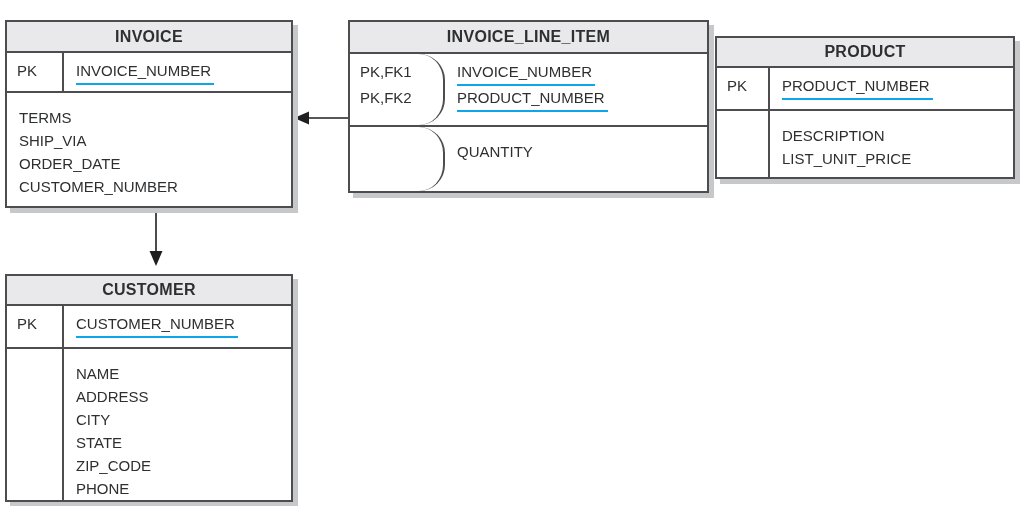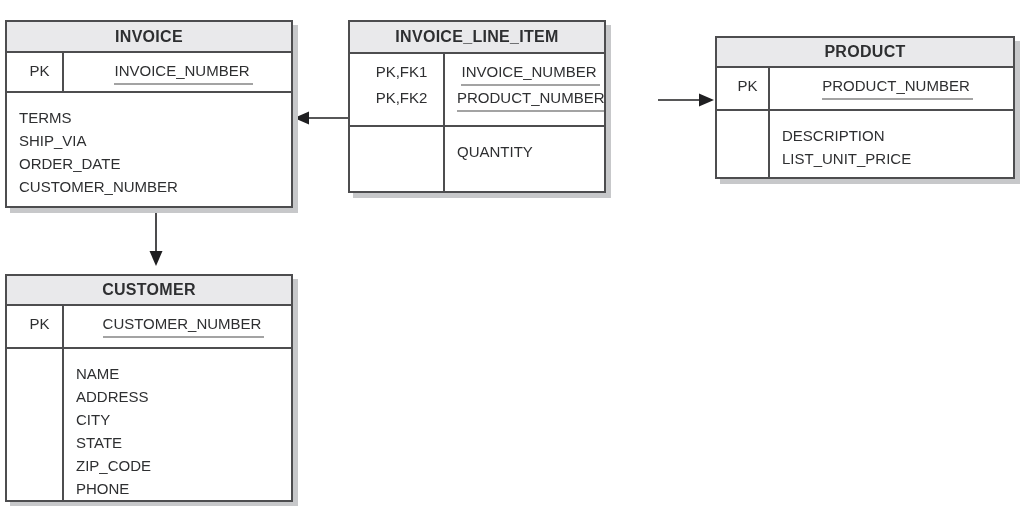--- a/index.html
+++ b/index.html
@@ -61,38 +61,38 @@
     padding-left: 12px;
     overflow: hidden;
   }
   .line {
     height: 23px;
     line-height: 23px;
     font-size: 15px;
     white-space: nowrap;
   }
   .pk-section .line { height: 26px; line-height: 20px; }
-  .pk-section .key-col, .pk-section .attr-col { padding-top: 8px; text-align: center; }
+  .pk-section .key-col, .pk-section .attr-col { padding-top: 8px; }
   .attr-section .key-col, .attr-section .attr-col { padding-top: 13px; }
   .pk-name {
     display: inline-block;
-    border-bottom: 2px solid #a3a3a3;
+    border-bottom: 2px solid #0ea5e9;
     padding-bottom: 2px;
     padding-right: 3px;
   }
   
   #entity-invoice        { left: 5px;   top: 20px;  width: 288px; height: 188px; }
   #entity-invoice .entity-header   { height: 31px; }
   #entity-invoice .pk-section      { height: 40px; }
   #entity-invoice .key-col         { width: 57px; }
 
-  #entity-line-item      { left: 348px; top: 20px;  width: 258px; height: 173px; }
+  #entity-line-item      { left: 348px; top: 20px;  width: 361px; height: 173px; }
   #entity-line-item .entity-header { height: 32px; }
   #entity-line-item .pk-section    { height: 73px; }
-  #entity-line-item .key-col       { width: 95px; }
+  #entity-line-item .key-col       { width: 95px; border-radius: 26px; }
 
   #entity-product        { left: 715px; top: 36px;  width: 300px; height: 143px; }
   #entity-product .entity-header   { height: 30px; }
   #entity-product .pk-section      { height: 43px; }
   #entity-product .key-col         { width: 53px; }
 
   #entity-customer       { left: 5px;   top: 274px; width: 288px; height: 228px; }
   #entity-customer .entity-header  { height: 30px; }
   #entity-customer .pk-section     { height: 43px; }
   #entity-customer .key-col        { width: 57px; }

